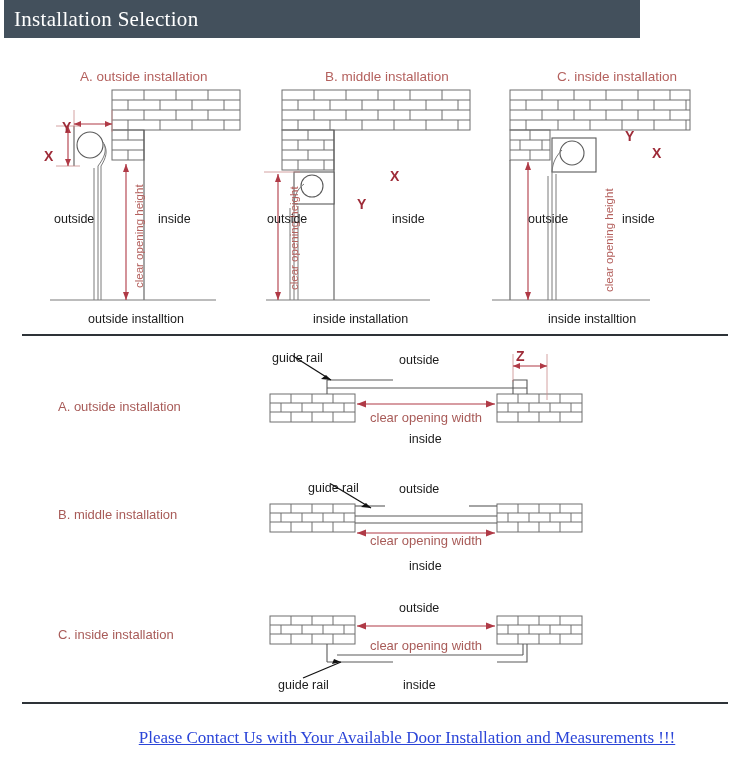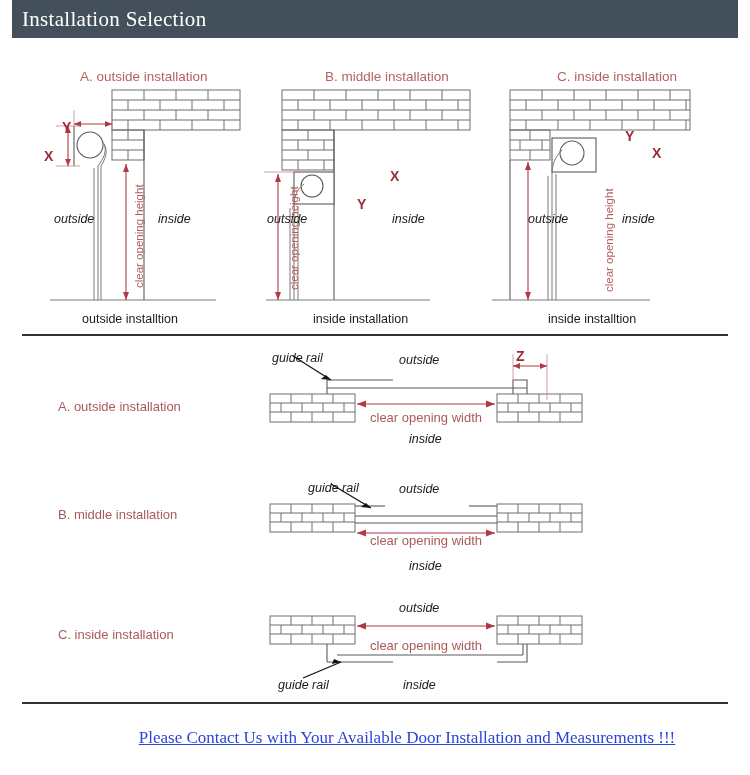--- a/index.html
+++ b/index.html
@@ -11,22 +11,22 @@
     width: 750px;
     height: 775px;
     position: relative;
     font-family: "Liberation Sans", sans-serif;
     overflow: hidden;
   }
 
   
   .header {
     position: absolute;
-    left: 12px; top: 0;
-    width: 726px;
+    left: 4px; top: 0;
+    width: 636px;
     height: 38px;
     background: #43505c;
   }
   .header-title {
     position: absolute;
     left: 10px;
     top: 7px;
     font-family: "Liberation Serif", serif;
     font-size: 21px;
     color: #ffffff;
@@ -39,21 +39,20 @@
     left: 22px;
     width: 706px;
     height: 0;
     border-top: 2px solid #2e3338;
   }
   .lbl {
     position: absolute;
     font-size: 12.5px;
     color: #1b1b1b;
     white-space: nowrap;
-    font-style: italic;
   }
   .lbl-red {
     position: absolute;
     font-size: 13px;
     color: #a85b58;
     white-space: nowrap;
   }
   .title-red {
     position: absolute;
     font-size: 13.5px;
@@ -180,21 +179,21 @@
     <line class="dimline" x1="86" y1="76" x2="86" y2="212"></line>
     <path fill="#b03a46" d="M86 76 l-3 8 h6 z"></path>
     <path fill="#b03a46" d="M86 212 l-3 -8 h6 z"></path>
   </svg>
 </div>
 <div class="vtext" style="left:133px; top:288px;">clear opening height</div>
 <div class="dim-red" style="left:62px; top:119px;">Y</div>
 <div class="dim-red" style="left:44px; top:148px;">X</div>
 <div class="lbl" style="left:54px; top:212px;">outside</div>
 <div class="lbl" style="left:158px; top:212px;">inside</div>
-<div class="cap" style="left:82px; top:312px;">outside installtion</div>
+<div class="cap" style="left:88px; top:312px;">outside installtion</div>
 
 <div class="title-red" style="left:325px; top:69px;">B. middle installation</div>
 
 <div class="diagram" style="left:270px; top:88px;">
   <svg width="220" height="225" viewBox="0 0 220 225">
 
     <g class="brick-line">
       <rect x="12" y="2" width="188" height="40"></rect>
       <line x1="12" y1="12" x2="200" y2="12"></line>
       <line x1="12" y1="22" x2="200" y2="22"></line>

